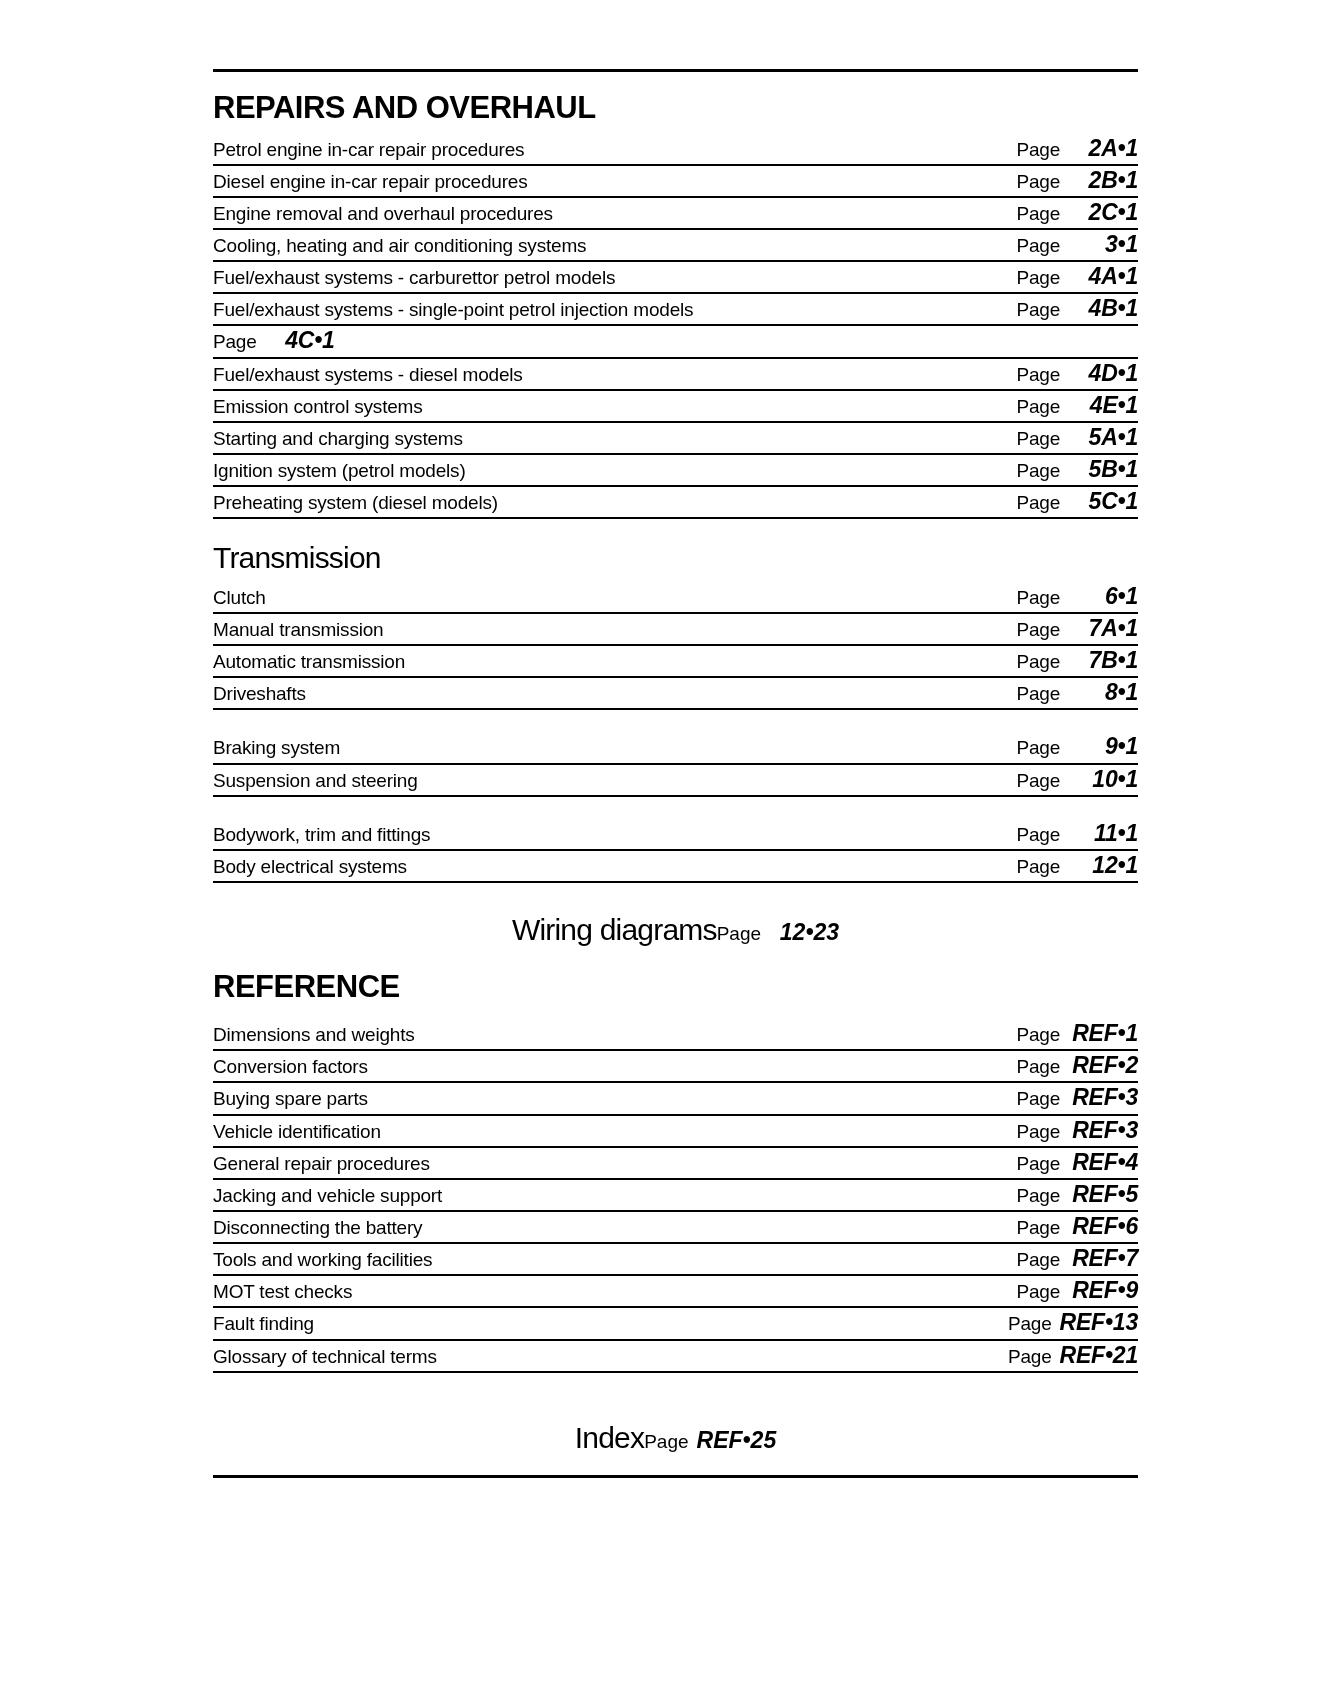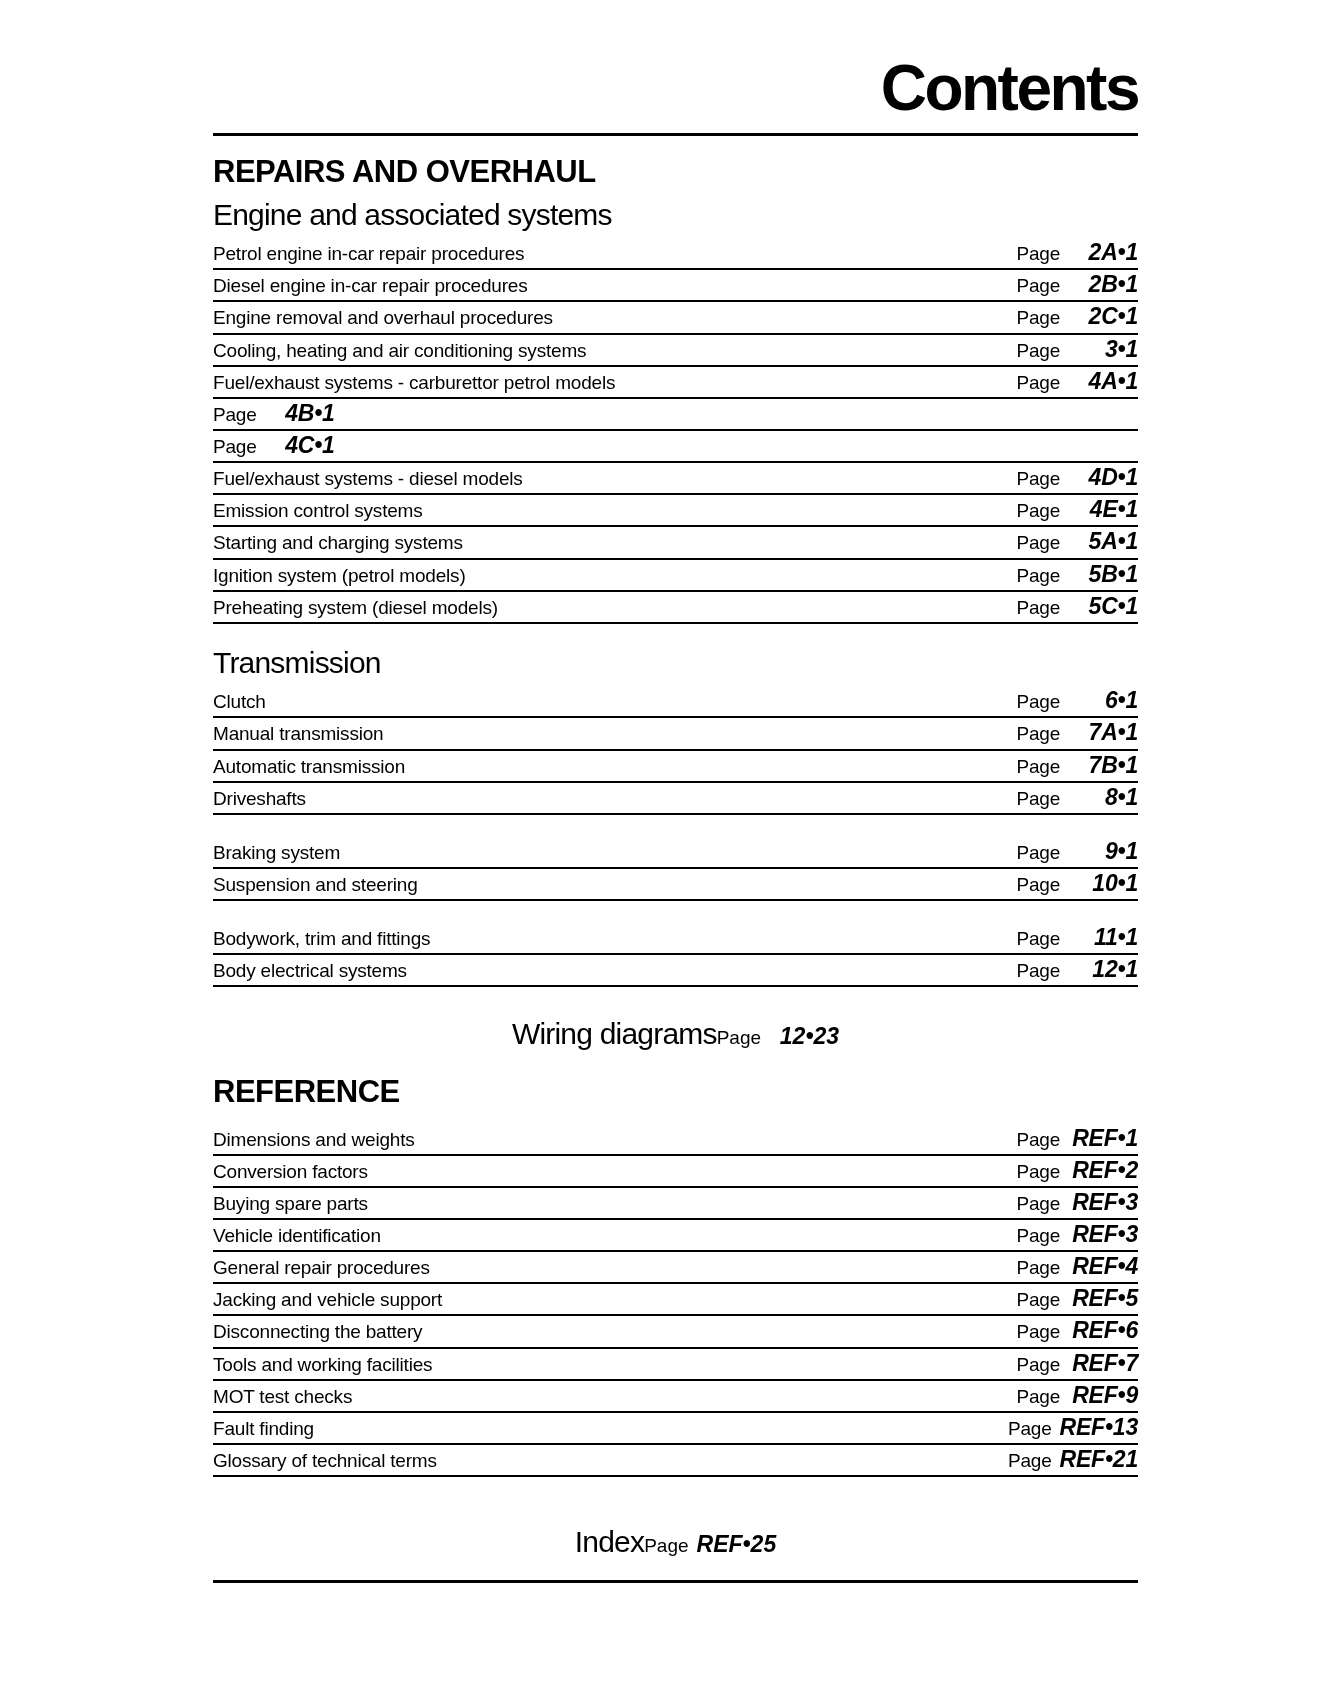--- a/index.html
+++ b/index.html
@@ -86,29 +86,27 @@
     margin-top: 48px;
     border-bottom: 3px solid #000;
     padding-bottom: 20px;
   }
 </style>
 </head>
 <body>
 
 <div class="page">
 
-  <h1 class="contents-title">Contents</h1>
   <div class="title-rule"></div>
 
   <h2 class="main-heading">REPAIRS AND OVERHAUL</h2>
 
   <div id="repair-groups">
 
       <section class="toc-group">
-        <h3 class="group-heading">Engine and associated systems</h3>
         <div class="group-rows">
 
             <div class="toc-row">
               <span class="row-label">Petrol engine in-car repair procedures</span>
               <span class="row-page">
                 <span class="page-word">Page</span>
                 <span class="page-num">2A•1</span>
               </span>
             </div>
 
@@ -138,20 +136,21 @@
 
             <div class="toc-row">
               <span class="row-label">Fuel/exhaust systems - carburettor petrol models</span>
               <span class="row-page">
                 <span class="page-word">Page</span>
                 <span class="page-num">4A•1</span>
               </span>
             </div>
 
             <div class="toc-row">
+              <span class="row-label">Fuel/exhaust systems - single-point petrol injection models</span>
               <span class="row-page">
                 <span class="page-word">Page</span>
                 <span class="page-num">4B•1</span>
               </span>
             </div>
 
             <div class="toc-row">
               <span class="row-page">
                 <span class="page-word">Page</span>
                 <span class="page-num">4C•1</span>

